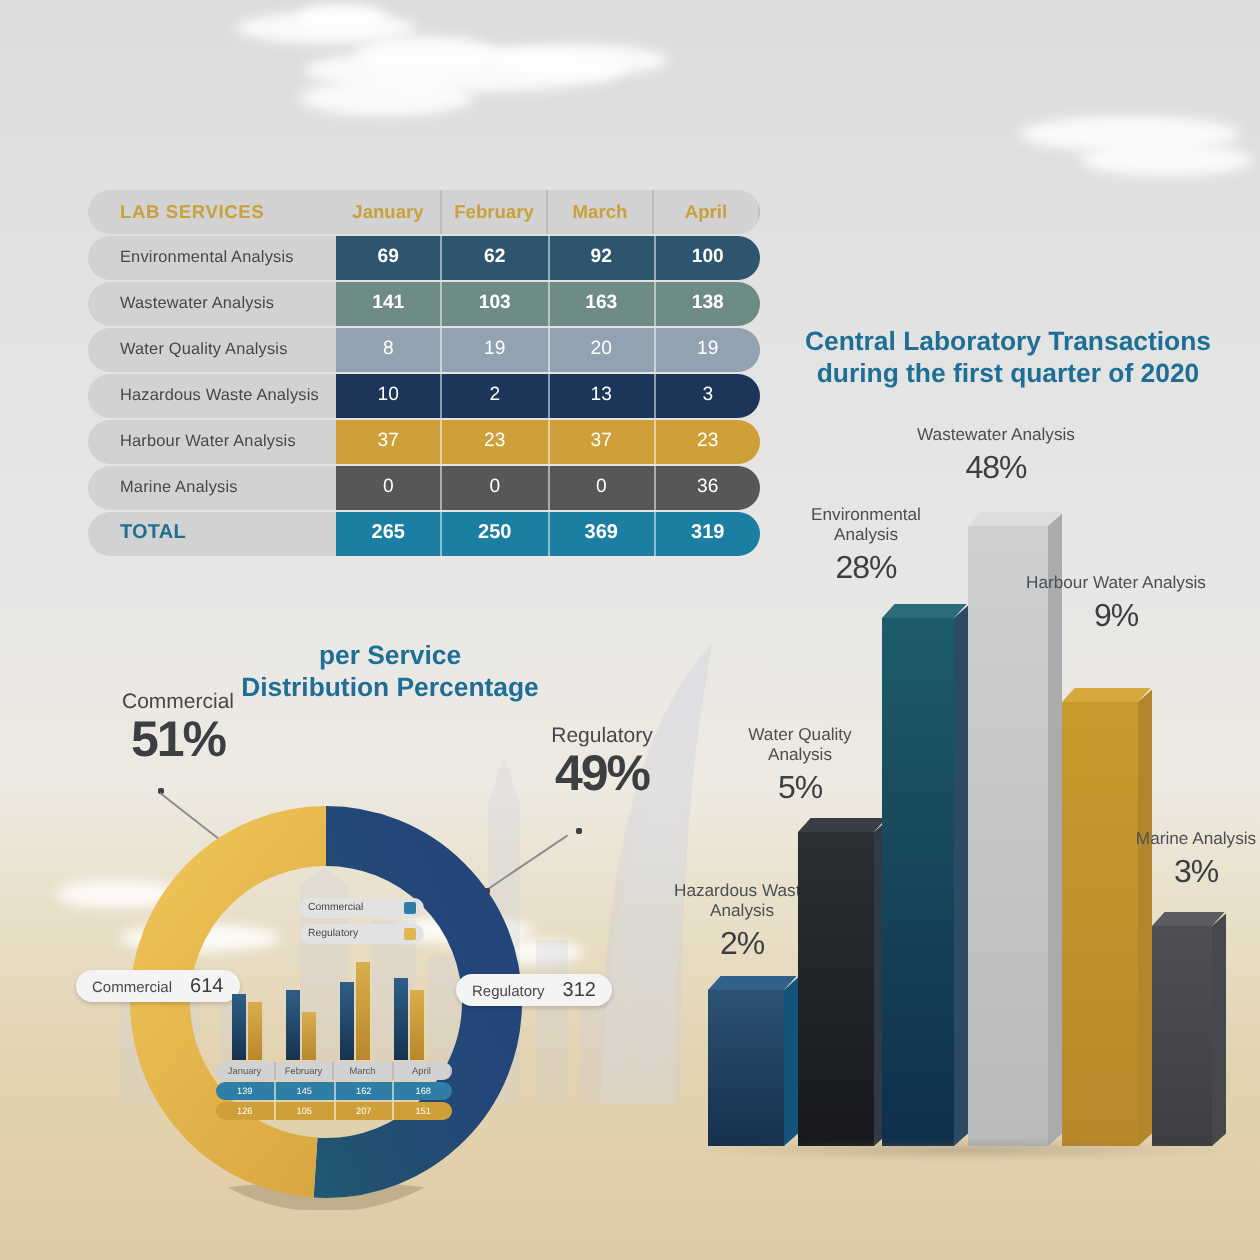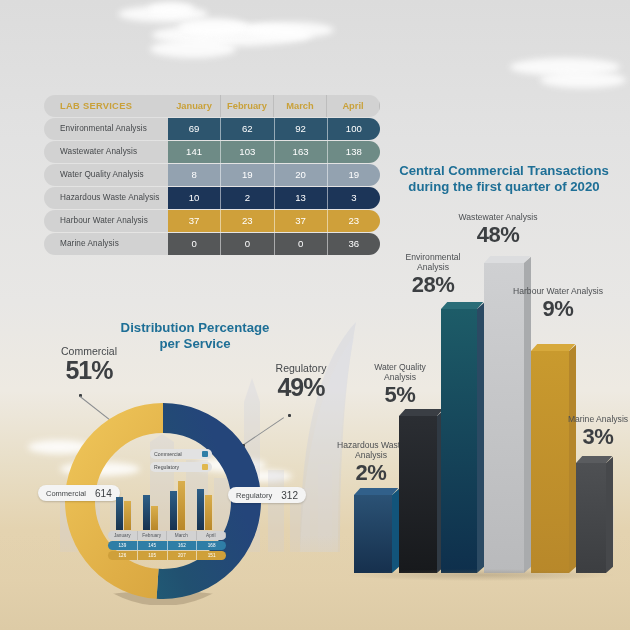--- a/index.html
+++ b/index.html
@@ -21,42 +21,42 @@
      background:#d2d2d2;border-radius:11px 0 0 11px;font-size:8.2px;color:#45484b;letter-spacing:.1px;text-align:right;}
   .tcells{display:flex;flex:1;border-radius:0 11px 11px 0;overflow:hidden;}
   .tcell{flex:1;display:flex;align-items:center;justify-content:center;font-size:9.6px;color:#fff;
      border-right:1px solid rgba(255,255,255,.5);}
   .tcell:last-child{border-right:none;}
 
   .trow.head .tlabel{background:#d2d2d2;color:#c9a13a;font-weight:bold;font-size:9.3px;letter-spacing:.3px;}
   .trow.head .tcells{background:#d2d2d2;}
   .trow.head .tcell{color:#c9a13a;font-weight:bold;font-size:9.3px;border-right:1px solid #bdbdbd;}
 
-  .c-env .tcells{background:#2d556e;}
-  .c-waste .tcells{background:#6e8b86;}
+  .c-env .tcells{background:#2d556e;font-weight:bold;}
+  .c-waste .tcells{background:#6e8b86;font-weight:bold;}
   .c-wq .tcells{background:#93a2b0;}
   .c-haz .tcells{background:#1c3558;}
   .c-har .tcells{background:#cfa03a;}
   .c-mar .tcells{background:#555758;}
   .trow.total .tlabel{color:#1f6f93;font-weight:bold;font-size:10px;}
   .trow.total .tcells{background:#1b7fa3;}
   .trow.total .tcell{font-weight:bold;font-size:10px;}
 
   
   #rtitle{position:absolute;left:382px;top:163px;width:244px;text-align:center;color:#1e6f96;
      font-weight:bold;font-size:13.2px;line-height:15.5px;}
 
   
   #bars{position:absolute;left:338px;top:250px;width:292px;height:335px;}
   .barwrap{position:absolute;bottom:12px;}
   .bar-face{position:absolute;bottom:0;left:0;width:100%;height:100%;}
   .bar-top{position:absolute;left:0;width:100%;height:7px;top:-7px;transform:skewX(-42deg);transform-origin:bottom left;}
   .bar-side{position:absolute;right:-7px;bottom:0;width:7px;height:100%;transform:skewY(-42deg);transform-origin:bottom left;}
   .blabel{position:absolute;text-align:center;color:#4c4f52;font-size:8.6px;line-height:10px;}
-  .bpct{font-size:22px;font-weight:bold;color:#3c3f42;letter-spacing:-.5px;line-height:25px;}
+  .bpct{font-size:16px;font-weight:normal;color:#3c3f42;letter-spacing:-.5px;line-height:25px;}
 
   
   #dtitle{position:absolute;left:95px;top:320px;width:200px;text-align:center;color:#1e6f96;
      font-weight:bold;font-size:13.2px;line-height:15.5px;}
   #donut{position:absolute;left:58px;top:396px;width:210px;height:210px;border-radius:50%;}
   .dcall{position:absolute;text-align:center;}
   .dcall .lbl{font-size:10.5px;color:#45484b;}
   .dcall .pct{font-size:25px;font-weight:bold;color:#3c3f42;letter-spacing:-1px;line-height:27px;}
   .leader{position:absolute;background:#8a8d90;height:1px;transform-origin:left center;}
   .ldot{position:absolute;width:3px;height:3px;background:#3c3f42;border-radius:1px;}
@@ -196,24 +196,33 @@
     <div class="trow c-mar">
       <div class="tlabel">Marine Analysis</div>
       <div class="tcells">
         <div class="tcell">0</div>
         <div class="tcell">0</div>
         <div class="tcell">0</div>
         <div class="tcell">36</div>
       </div>
     </div>
 
+    <div class="trow total">
+      <div class="tlabel">TOTAL</div>
+      <div class="tcells">
+        <div class="tcell">265</div>
+        <div class="tcell">250</div>
+        <div class="tcell">369</div>
+        <div class="tcell">319</div>
+      </div>
+    </div>
   </div>
 
   <div id="rtitle">
-    <div>Central Commercial Transactions</div>
+    <div>Central Laboratory Transactions</div>
     <div>during the first quarter of 2020</div>
   </div>
 
   <div id="bars">
 
     <div class="blabel" style="left:-4px;top:190px;width:74px;">
       <span>Hazardous Waste Analysis</span>
       <div class="bpct">2%</div>
     </div>
     <div class="barwrap" style="left:16px;width:38px;height:78px;">
@@ -270,22 +279,22 @@
       <div class="bar-face" style="background:linear-gradient(180deg,#4e5053 0%,#3c3e41 100%);"></div>
       <div class="bar-top" style="background:#5a5c5f;"></div>
       <div class="bar-side" style="background:#46484b;"></div>
     </div>
 
     <div style="position:absolute;left:10px;bottom:4px;width:266px;height:12px;border-radius:50%;
                 background:radial-gradient(ellipse at center,rgba(120,105,80,.30) 0%,rgba(120,105,80,0) 72%);"></div>
   </div>
 
   <div id="dtitle">
+    <div>per Service</div>
     <div>Distribution Percentage</div>
-    <div>per Service</div>
   </div>
 
   <div class="dcall" style="left:34px;top:345px;width:110px;">
     <div class="lbl">Commercial</div>
     <div class="pct">51%</div>
   </div>
   <div class="ldot" style="left:79px;top:394px;"></div>
   <div class="leader" style="left:80px;top:396px;width:50px;transform:rotate(38deg);"></div>
   <div class="ldot" style="left:117px;top:425px;"></div>
 

